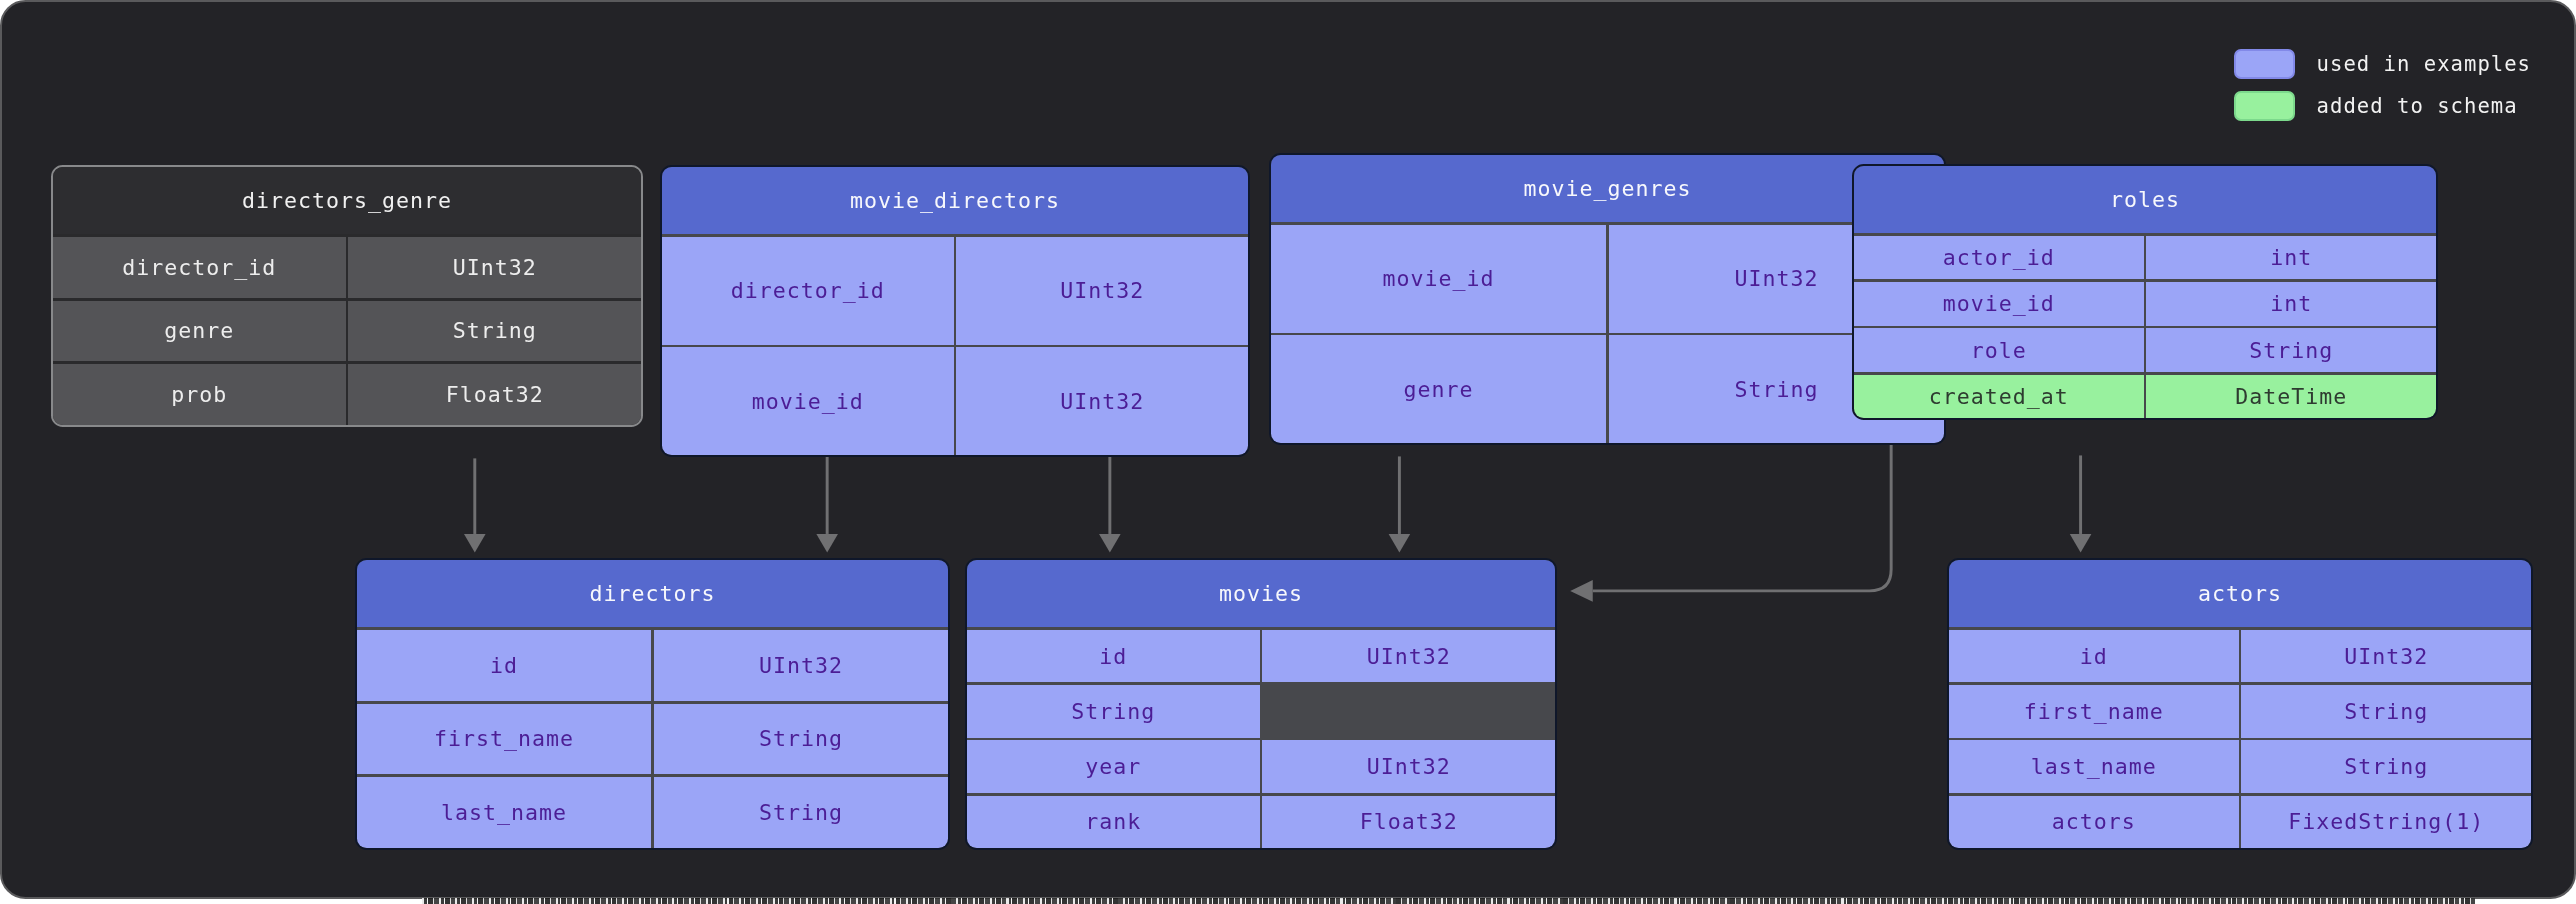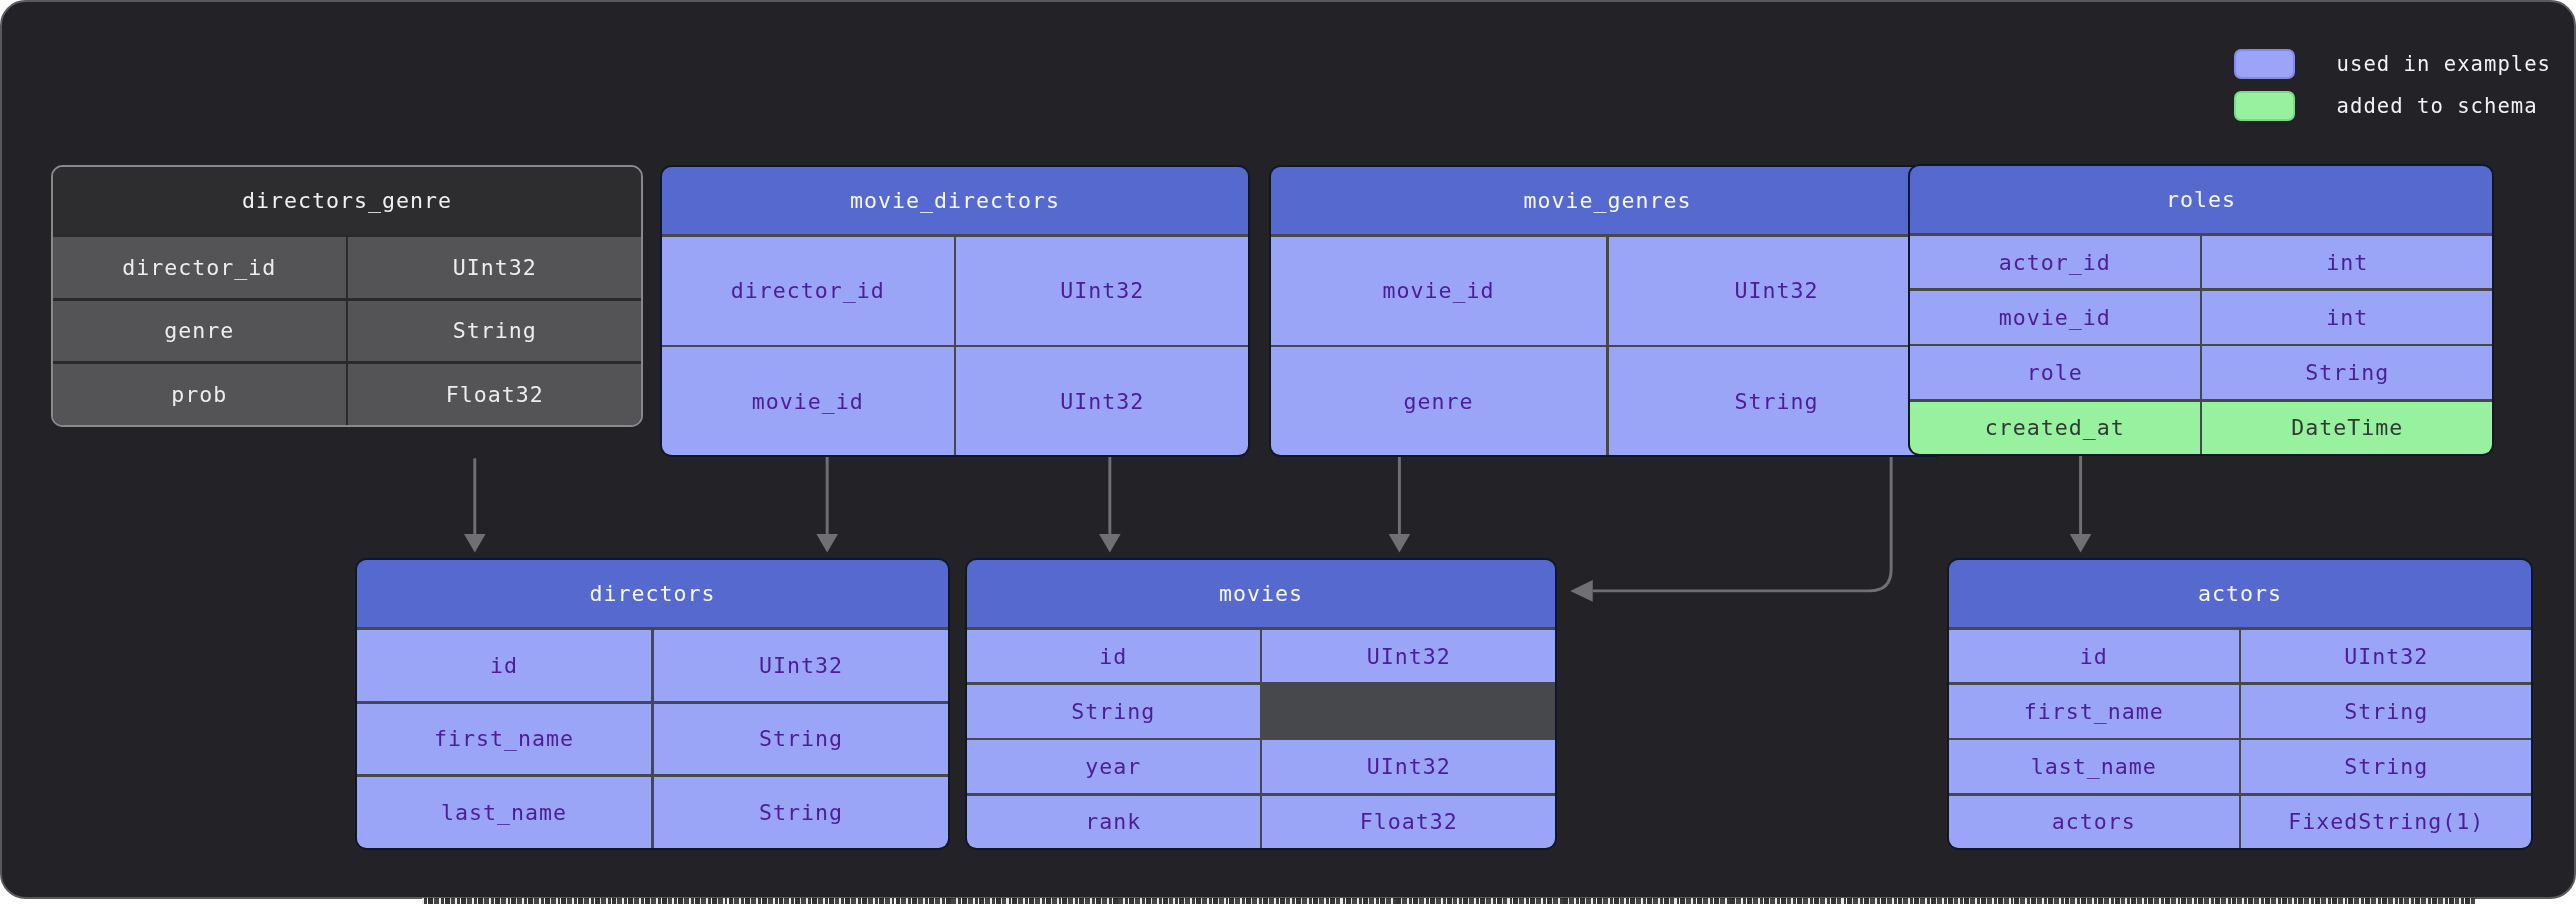--- a/index.html
+++ b/index.html
@@ -7,21 +7,21 @@
     width:2576px;height:904px;position:relative;background:#ffffff;
     font-family:"DejaVu Sans Mono","Liberation Mono",monospace;
     overflow:hidden;
   }
   .panel{
     position:absolute;left:0;top:0;width:2572px;height:895px;
     background:#232327;border:2px solid #5a5a5c;border-radius:25.5px;
   }
   
   .legend{position:absolute;left:2234px;top:49px;display:flex;flex-direction:column;gap:12.8px;}
-  .legend-row{display:flex;align-items:center;gap:20px;}
+  .legend-row{display:flex;align-items:center;}
   .swatch{width:61px;height:29.5px;border-radius:6.9px;box-sizing:border-box;}
   .swatch.purple{background:#9ba5f7;border:2px solid #8289e8;}
   .swatch.green{background:#98f19e;border:2px solid #7cd98c;}
   .legend-label{margin-left:21.6px;color:#f2f2f2;font-size:20.6px;letter-spacing:1px;}
   
   .table{
     position:absolute;display:flex;flex-direction:column;gap:2.9px;
     border-radius:11.8px;overflow:hidden;box-sizing:border-box;
   }
   .table.purple{background:#47484c;border:2px solid #0f172a;}
@@ -100,33 +100,33 @@
   <div class="trow">
     <div class="cell">director_id</div>
     <div class="cell">UInt32</div>
   </div>
   <div class="trow">
     <div class="cell">movie_id</div>
     <div class="cell">UInt32</div>
   </div>
 </div>
 
-<div class="table purple" style="left:1269px;top:165px;width:677px;height:292px;">
+<div class="table purple" style="left:1269px;top:153px;width:677px;height:292px;">
   <div class="thead">movie_genres</div>
   <div class="trow">
     <div class="cell">movie_id</div>
     <div class="cell">UInt32</div>
   </div>
   <div class="trow">
     <div class="cell">genre</div>
     <div class="cell">String</div>
   </div>
 </div>
 
-<div class="table purple" style="left:1908px;top:164px;width:586px;height:292px;">
+<div class="table purple" style="left:1852px;top:164px;width:586px;height:256px;">
   <div class="thead">roles</div>
   <div class="trow">
     <div class="cell">actor_id</div>
     <div class="cell">int</div>
   </div>
   <div class="trow">
     <div class="cell">movie_id</div>
     <div class="cell">int</div>
   </div>
   <div class="trow">

